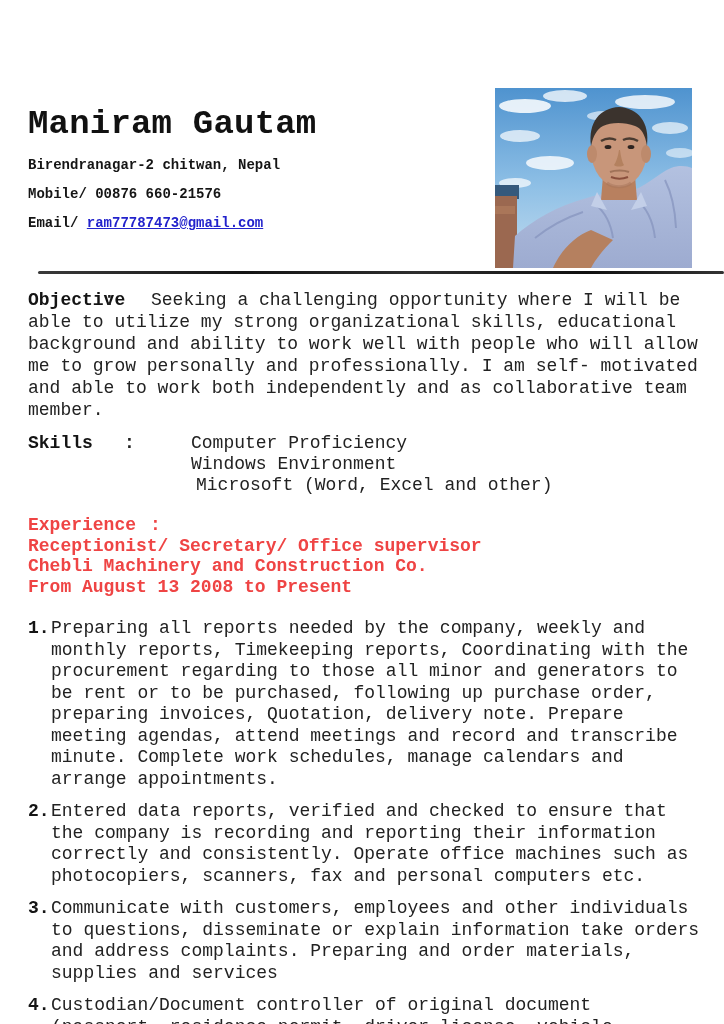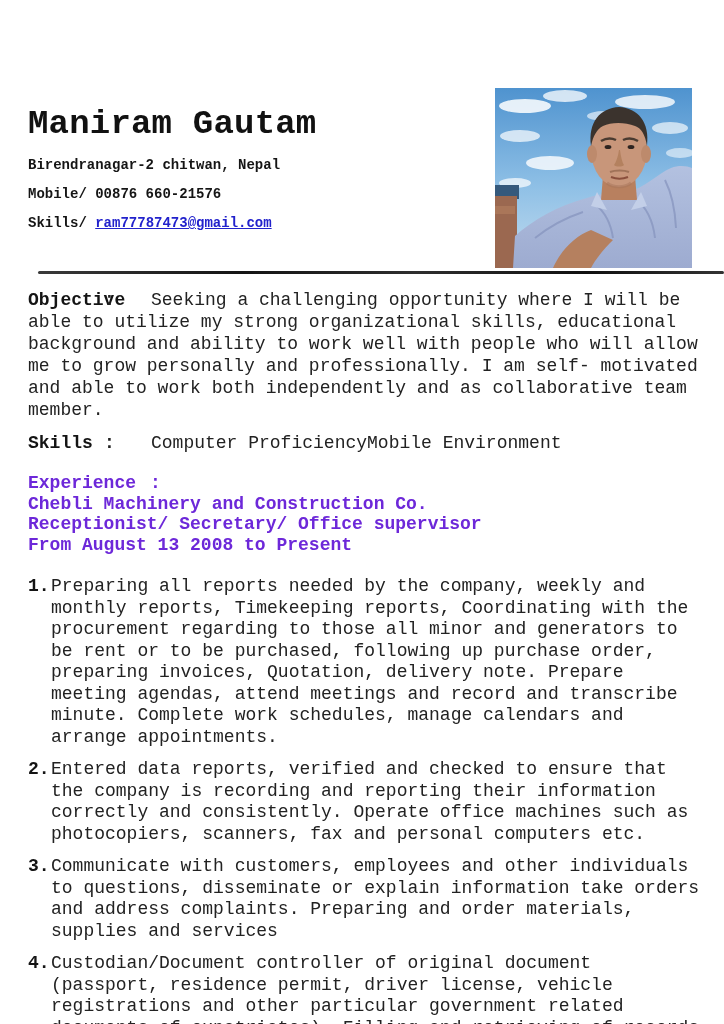--- a/index.html
+++ b/index.html
@@ -43,25 +43,25 @@
   
   .content {
     position:absolute; left:28px; top:289px; width:678px;
     font-size:18px; line-height:22px; color:#222;
   }
   .lbl { font-weight:700; color:#141414; display:inline-block; width:76px; }
   .colon { font-weight:700; display:inline-block; width:47px; }
 
   .objective-para { margin:0; }
 
-  .skills-row { display:flex; margin-top:12px; line-height:21px; }
-  .skills-items { display:flex; flex-direction:row; }
+  .skills-row { display:flex; margin-top:12px; line-height:21px;gap:20px; }
+  .skills-items { display:flex; flex-direction:column; }
   .skills-items .skill-item:nth-child(3) { padding-left:5px; }
 
-  .experience-block { margin-top:19px; font-weight:700; color:#6d28d9; line-height:20.5px; }
+  .experience-block { margin-top:19px; font-weight:700; color:#ef4444; line-height:20.5px; }
   .experience-block .exp-line { white-space:nowrap; }
   .exp-colon { font-weight:700; padding-left:14px; }
 
   .duties { margin-top:21px; }
   .duty {
     display:flex; margin-bottom:11px; line-height:21.5px;
   }
   .duty-number {
     flex:0 0 23px; font-weight:700; color:#141414;
   }
@@ -69,21 +69,21 @@
 </style>
 </head>
 <body>
 
 <div class="page">
 
   <div class="header-block">
     <div class="name">Maniram Gautam</div>
     <div class="contact-line">Birendranagar-2 chitwan, Nepal</div>
     <div class="contact-line">Mobile/ 00876 660-21576</div>
-    <div class="contact-line"><span>Skills/ </span><a class="email-link">ram77787473@gmail.com</a></div>
+    <div class="contact-line"><span>Email/ </span><a class="email-link">ram77787473@gmail.com</a></div>
   </div>
 
   <div class="photo">
     <svg width="197" height="180" viewBox="0 0 197 180" xmlns="http://www.w3.org/2000/svg">
       <defs>
         <linearGradient id="sky" x1="0" y1="0" x2="0" y2="1">
           <stop offset="0" stop-color="#4f93cf"></stop>
           <stop offset="0.55" stop-color="#8fc0e6"></stop>
           <stop offset="1" stop-color="#c2dcef"></stop>
         </linearGradient>
@@ -157,28 +157,29 @@
 
   <div class="content">
 
     <p class="objective-para"><span class="lbl">Objective</span><span class="colon">:</span><span>Seeking a challenging opportunity where I will be able to utilize my strong organizational skills, educational background and ability to work well with people who will allow me to grow personally and professionally. I am self- motivated and able to work both independently and as collaborative team member.</span></p>
 
     <div class="skills-row">
       <span class="lbl">Skills</span>
       <span class="colon">:</span>
       <span class="skills-items">
         <span class="skill-item">Computer Proficiency</span>
-        <span class="skill-item">Mobile Environment</span>
+        <span class="skill-item">Windows Environment</span>
+        <span class="skill-item">Microsoft (Word, Excel and other)</span>
       </span>
     </div>
 
     <div class="experience-block">
       <div class="exp-line"><span>Experience</span><span class="exp-colon">:</span></div>
+      <div class="exp-line">Receptionist/ Secretary/ Office supervisor</div>
       <div class="exp-line">Chebli Machinery and Construction Co.</div>
-      <div class="exp-line">Receptionist/ Secretary/ Office supervisor</div>
       <div class="exp-line">From August 13 2008 to Present</div>
     </div>
 
     <div class="duties">
       <div class="duty">
         <span class="duty-number">1.</span>
         <span class="duty-text">Preparing all reports needed by the company, weekly and monthly reports, Timekeeping reports, Coordinating with the procurement regarding to those all minor and generators to be rent or to be purchased, following up purchase order, preparing invoices, Quotation, delivery note. Prepare meeting agendas, attend meetings and record and transcribe minute. Complete work schedules, manage calendars and arrange appointments.</span>
       </div>
       <div class="duty">
         <span class="duty-number">2.</span>

